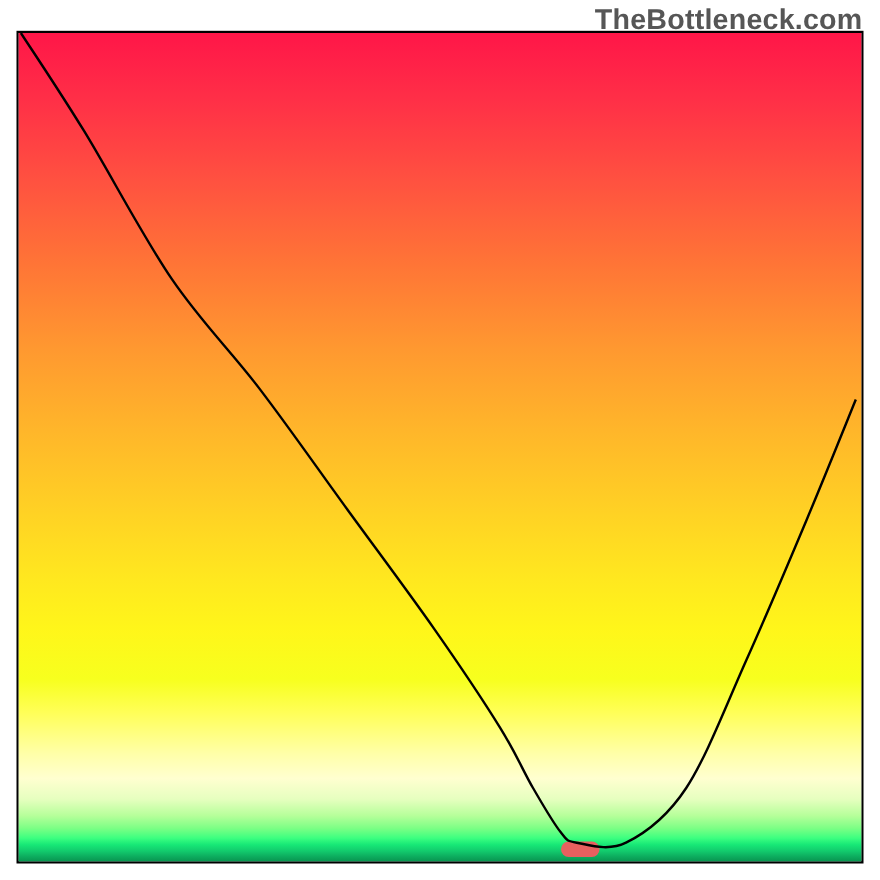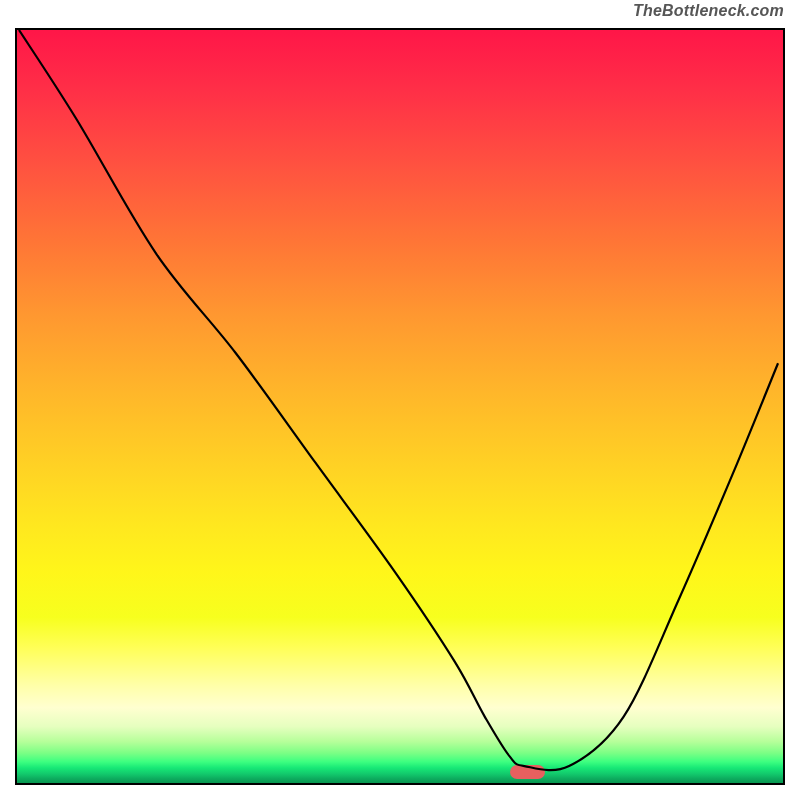--- a/index.html
+++ b/index.html
@@ -7,25 +7,24 @@
   .frame {
     position: relative;
     width: 800px;
     height: 800px;
   }
   .watermark {
     position: absolute;
     top: 2px;
     right: 16px;
     font-family: Arial, Helvetica, sans-serif;
-    font-size: 16px;
+    font-size: 26px;
     font-weight: 600;
     color: #565656;
     letter-spacing: 0.2px;
-    font-style: italic;
   }
   .plot-area {
     position: absolute;
     left: 15px;
     top: 28px;
     width: 770px;
     height: 757px;
     border: 2.5px solid #000;
   }
   .gradient {

